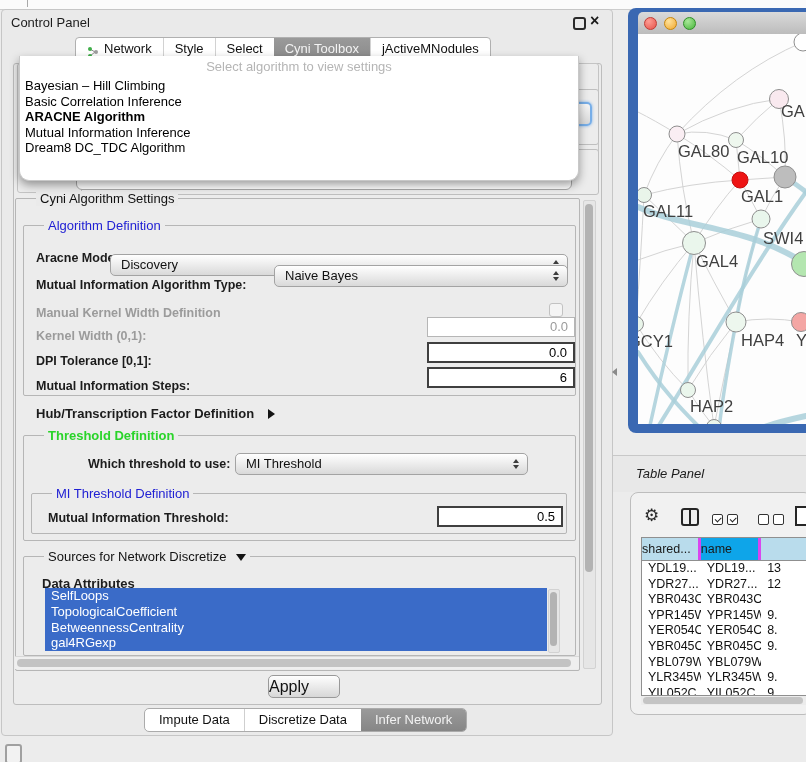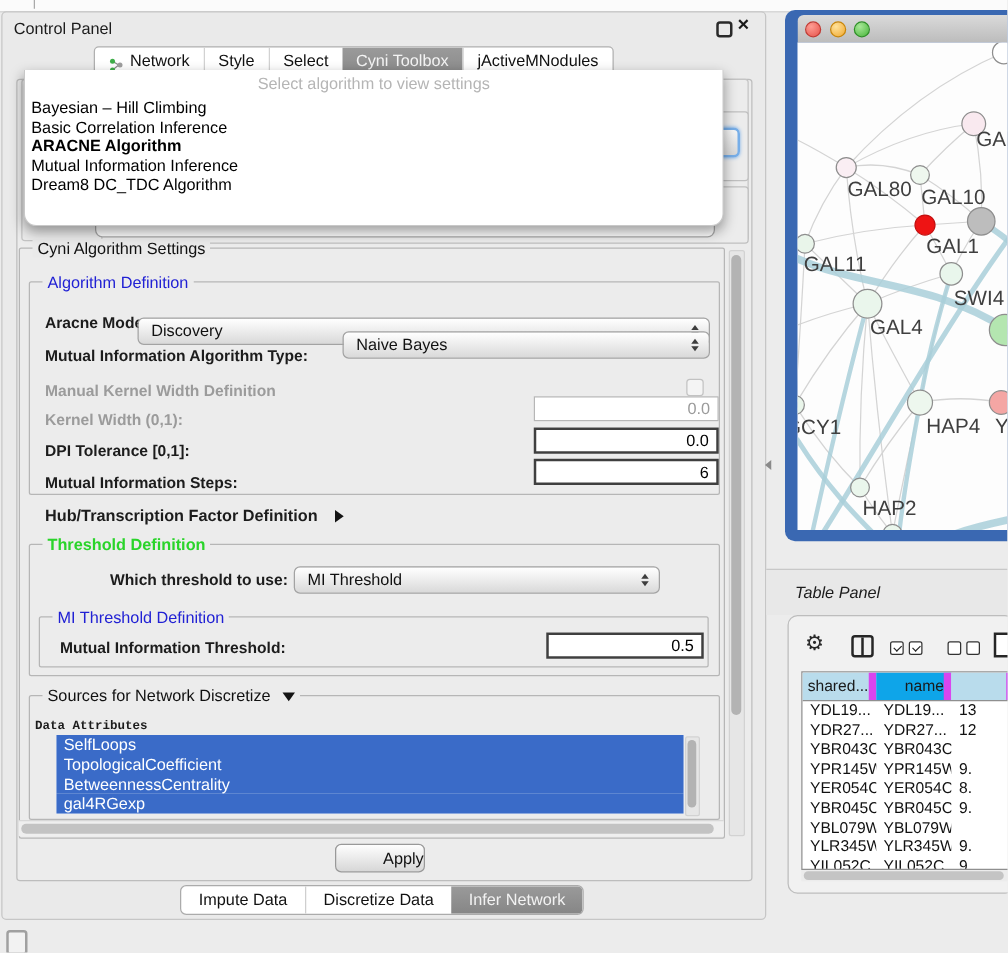--- a/index.html
+++ b/index.html
@@ -31,21 +31,21 @@
   .frag-combo-white{left:74px;top:141px;width:494px;height:37px;border:1px solid #a9a9a9;border-radius:6px;background:#fff;}
   
   .dd{left:17px;top:46px;width:558px;height:124px;background:#ffffff;border:1px solid #c8c8c8;border-top:none;
       border-radius:0 0 10px 10px;box-shadow:0 4px 10px rgba(0,0,0,0.38);z-index:20;}
   .dd-ph{height:22px;line-height:22px;text-align:center;color:#b5b5b5;font-size:13px;}
   .dd-items{padding-left:5px;}
   .dd-item{font-size:13px;line-height:15.5px;color:#000;white-space:nowrap;}
   .dd-item.bold{font-weight:bold;}
   
   .grp{border:1px solid #b6b6b6;border-radius:2px;}
-  .grp .ttl{position:absolute;top:-8px;left:10px;background:#ececec;padding:0 4px;font-size:13px;color:#111;white-space:nowrap;}
+  .grp .ttl{position:absolute;top:-8px;left:20px;background:#ececec;padding:0 4px;font-size:13px;color:#111;white-space:nowrap;}
   
   .lbl{font-size:12.5px;font-weight:bold;color:#1c1c1c;white-space:nowrap;}
   .lbl.dis{color:#9b9b9b;}
   .combo{border:1px solid #a3a3a3;border-radius:5px;background:linear-gradient(#ffffff,#d9d9d9);}
   .combo .cv{padding-left:10px;line-height:20px;font-size:13px;color:#111;white-space:nowrap;}
   .spin{position:absolute;right:8px;top:50%;transform:translateY(-50%);display:flex;flex-direction:column;gap:2px;}
   .tu{width:0;height:0;border-left:3.5px solid transparent;border-right:3.5px solid transparent;border-bottom:4px solid #3d3d3d;}
   .td{width:0;height:0;border-left:3.5px solid transparent;border-right:3.5px solid transparent;border-top:4px solid #3d3d3d;}
   .inp{background:#fff;font-size:13px;text-align:right;padding-right:6px;line-height:18px;white-space:nowrap;}
   .inp.strong{border:2px solid #3f3f3f;color:#000;}
@@ -57,21 +57,21 @@
   
   .vtrack{background:#e6e6e6;border:1px solid #d2d2d2;border-radius:2px;}
   .vthumb{position:absolute;left:1px;width:8px;background:#b3b3b3;border-radius:4px;}
   .htrack{background:#efefef;border-top:1px solid #d8d8d8;}
   .hthumb{position:absolute;top:2px;height:8px;background:#c3c3c3;border-radius:4px;}
   
   .attr-list{background:#fff;overflow:hidden;}
   .attr-item{line-height:15.75px;font-size:13px;color:#fff;padding-left:6px;background:var(--selection-blue,#3a6bc8);white-space:nowrap;}
   
   .apply{left:266px;top:665px;width:70px;height:21px;border:1px solid #999;border-radius:5px;
-         background:linear-gradient(#fefefe,#d7d7d7);font-size:13px;text-align:right;line-height:21px;color:#111;}
+         background:linear-gradient(#fefefe,#d7d7d7);font-size:16px;text-align:left;line-height:21px;color:#111;}
   .btabs{left:142px;top:698px;height:22px;display:flex;background:#ffffff;border:1px solid #ababab;border-radius:5px;overflow:hidden;}
   .btab{padding:0 14px;line-height:22px;font-size:13px;color:#111;white-space:nowrap;}
   .btab + .btab{border-left:1px solid #cfcfcf;}
   .btab.selected{background:linear-gradient(#9a9a9a,#868686);color:#f2f2f2;border-left:none;}
   
   .netwin{left:628px;top:8px;width:178px;height:425px;background:var(--frame-blue,#3a68b2);border-radius:8px 0 0 8px;}
   .net-titlebar{left:10px;top:4px;width:168px;height:22px;background:linear-gradient(#dadada,#bcbcbc);border-bottom:1px solid #9f9f9f;border-top-left-radius:5px;}
   .light{position:absolute;top:5px;width:11px;height:11px;border-radius:50%;}
   .light.red{left:6px;background:radial-gradient(circle at 35% 30%,#ff9d94,#e5534a);border:1px solid #c13b34;}
   .light.yellow{left:26px;background:radial-gradient(circle at 35% 30%,#ffe29a,#f0a830);border:1px solid #c8860a;}
@@ -82,21 +82,21 @@
   .tp-title{left:23px;top:10px;font-size:13px;color:#1c1c1c;font-style:italic;}
   .tpanel{left:630px;top:492px;width:180px;height:221px;background:#f1f1f1;border:1px solid #bdbdbd;border-radius:8px;}
   .gear{left:13px;top:13px;font-family:"DejaVu Sans", sans-serif;font-size:17px;color:#2a2a2a;line-height:18px;}
   .colsicon{left:50px;top:15px;width:14px;height:14px;border:2px solid #262626;border-radius:3px;}
   .colsicon:after{content:"";position:absolute;left:6px;top:0;width:2px;height:14px;background:#262626;}
   .cbx{display:inline-block;width:9px;height:9px;border:1.5px solid #333;border-radius:2px;position:relative;margin-right:4px;background:#fff;}
   .cbx.ck:after{content:"";position:absolute;left:1.5px;top:1.5px;width:5px;height:2.5px;border-left:1.7px solid #222;border-bottom:1.7px solid #222;transform:rotate(-45deg);}
   .docicon{left:164px;top:13px;width:12px;height:16px;border:2px solid #262626;background:#fff;}
   .tbl{left:10px;top:44px;width:169px;height:157px;border:1px solid #8f8f8f;background:#fff;overflow:hidden;}
   .thead{display:flex;height:22px;border-bottom:1px solid #8f8f8f;}
-  .th{font-size:12.5px;color:#1a1a1a;text-align:right;line-height:22px;border-right:6px solid #d946ef;box-sizing:border-box;white-space:nowrap;overflow:hidden;}
+  .th{font-size:12.5px;color:#1a1a1a;text-align:left;line-height:22px;border-right:3px solid #d946ef;box-sizing:border-box;white-space:nowrap;overflow:hidden;}
   .trow{display:flex;height:15.6px;}
   .td-c{font-size:12.5px;color:#111;line-height:15.6px;padding-left:6px;box-sizing:border-box;white-space:nowrap;overflow:hidden;}
   .tp-hscroll{left:10px;top:203px;width:169px;height:9px;background:#ececec;}
   .tp-hthumb{position:absolute;left:2px;top:1px;width:160px;height:7px;background:#c4c4c4;border-radius:4px;}
   
   .split-handle{left:612px;top:368px;width:0;height:0;border-top:4px solid transparent;border-bottom:4px solid transparent;border-right:5px solid #8a8a8a;}
   .bl-icon{left:5px;top:744px;width:13px;height:16px;border:2px solid #a0a0a0;border-radius:3px;background:#f2f2f2;}
   svg text{font-family:"Liberation Sans", sans-serif;}
 </style>
 </head>
@@ -213,21 +213,21 @@
   </div>
   <div class="abs lbl" style="left:46px;top:501px;">Mutual Information Threshold:</div>
   <div class="abs inp strong" style="left:435px;top:496px;width:116px;height:17px;">0.5</div>
 
   <div class="abs grp" style="left:21px;top:546px;width:551px;height:98px;">
     <span class="ttl">
       <span>Sources for Network Discretize</span>
       <span class="arr-down"></span>
     </span>
   </div>
-  <div class="abs lbl" style="left:26px;top:566px;font-size:10px;font-family:Liberation Mono, monospace;">Data Attributes</div>
+  <div class="abs lbl" style="left:40px;top:566px;font-size:13px;">Data Attributes</div>
 
   <div class="abs attr-list" style="left:43px;top:578px;width:502px;height:63px;">
       <div class="attr-item">SelfLoops</div>
       <div class="attr-item">TopologicalCoefficient</div>
       <div class="attr-item">BetweennessCentrality</div>
       <div class="attr-item">gal4RGexp</div>
     </div>
   <div class="abs vtrack" style="left:546px;top:579px;width:10px;height:62px;">
     <div class="vthumb" style="top:2px;height:54px;width:7px;"></div>
   </div>

